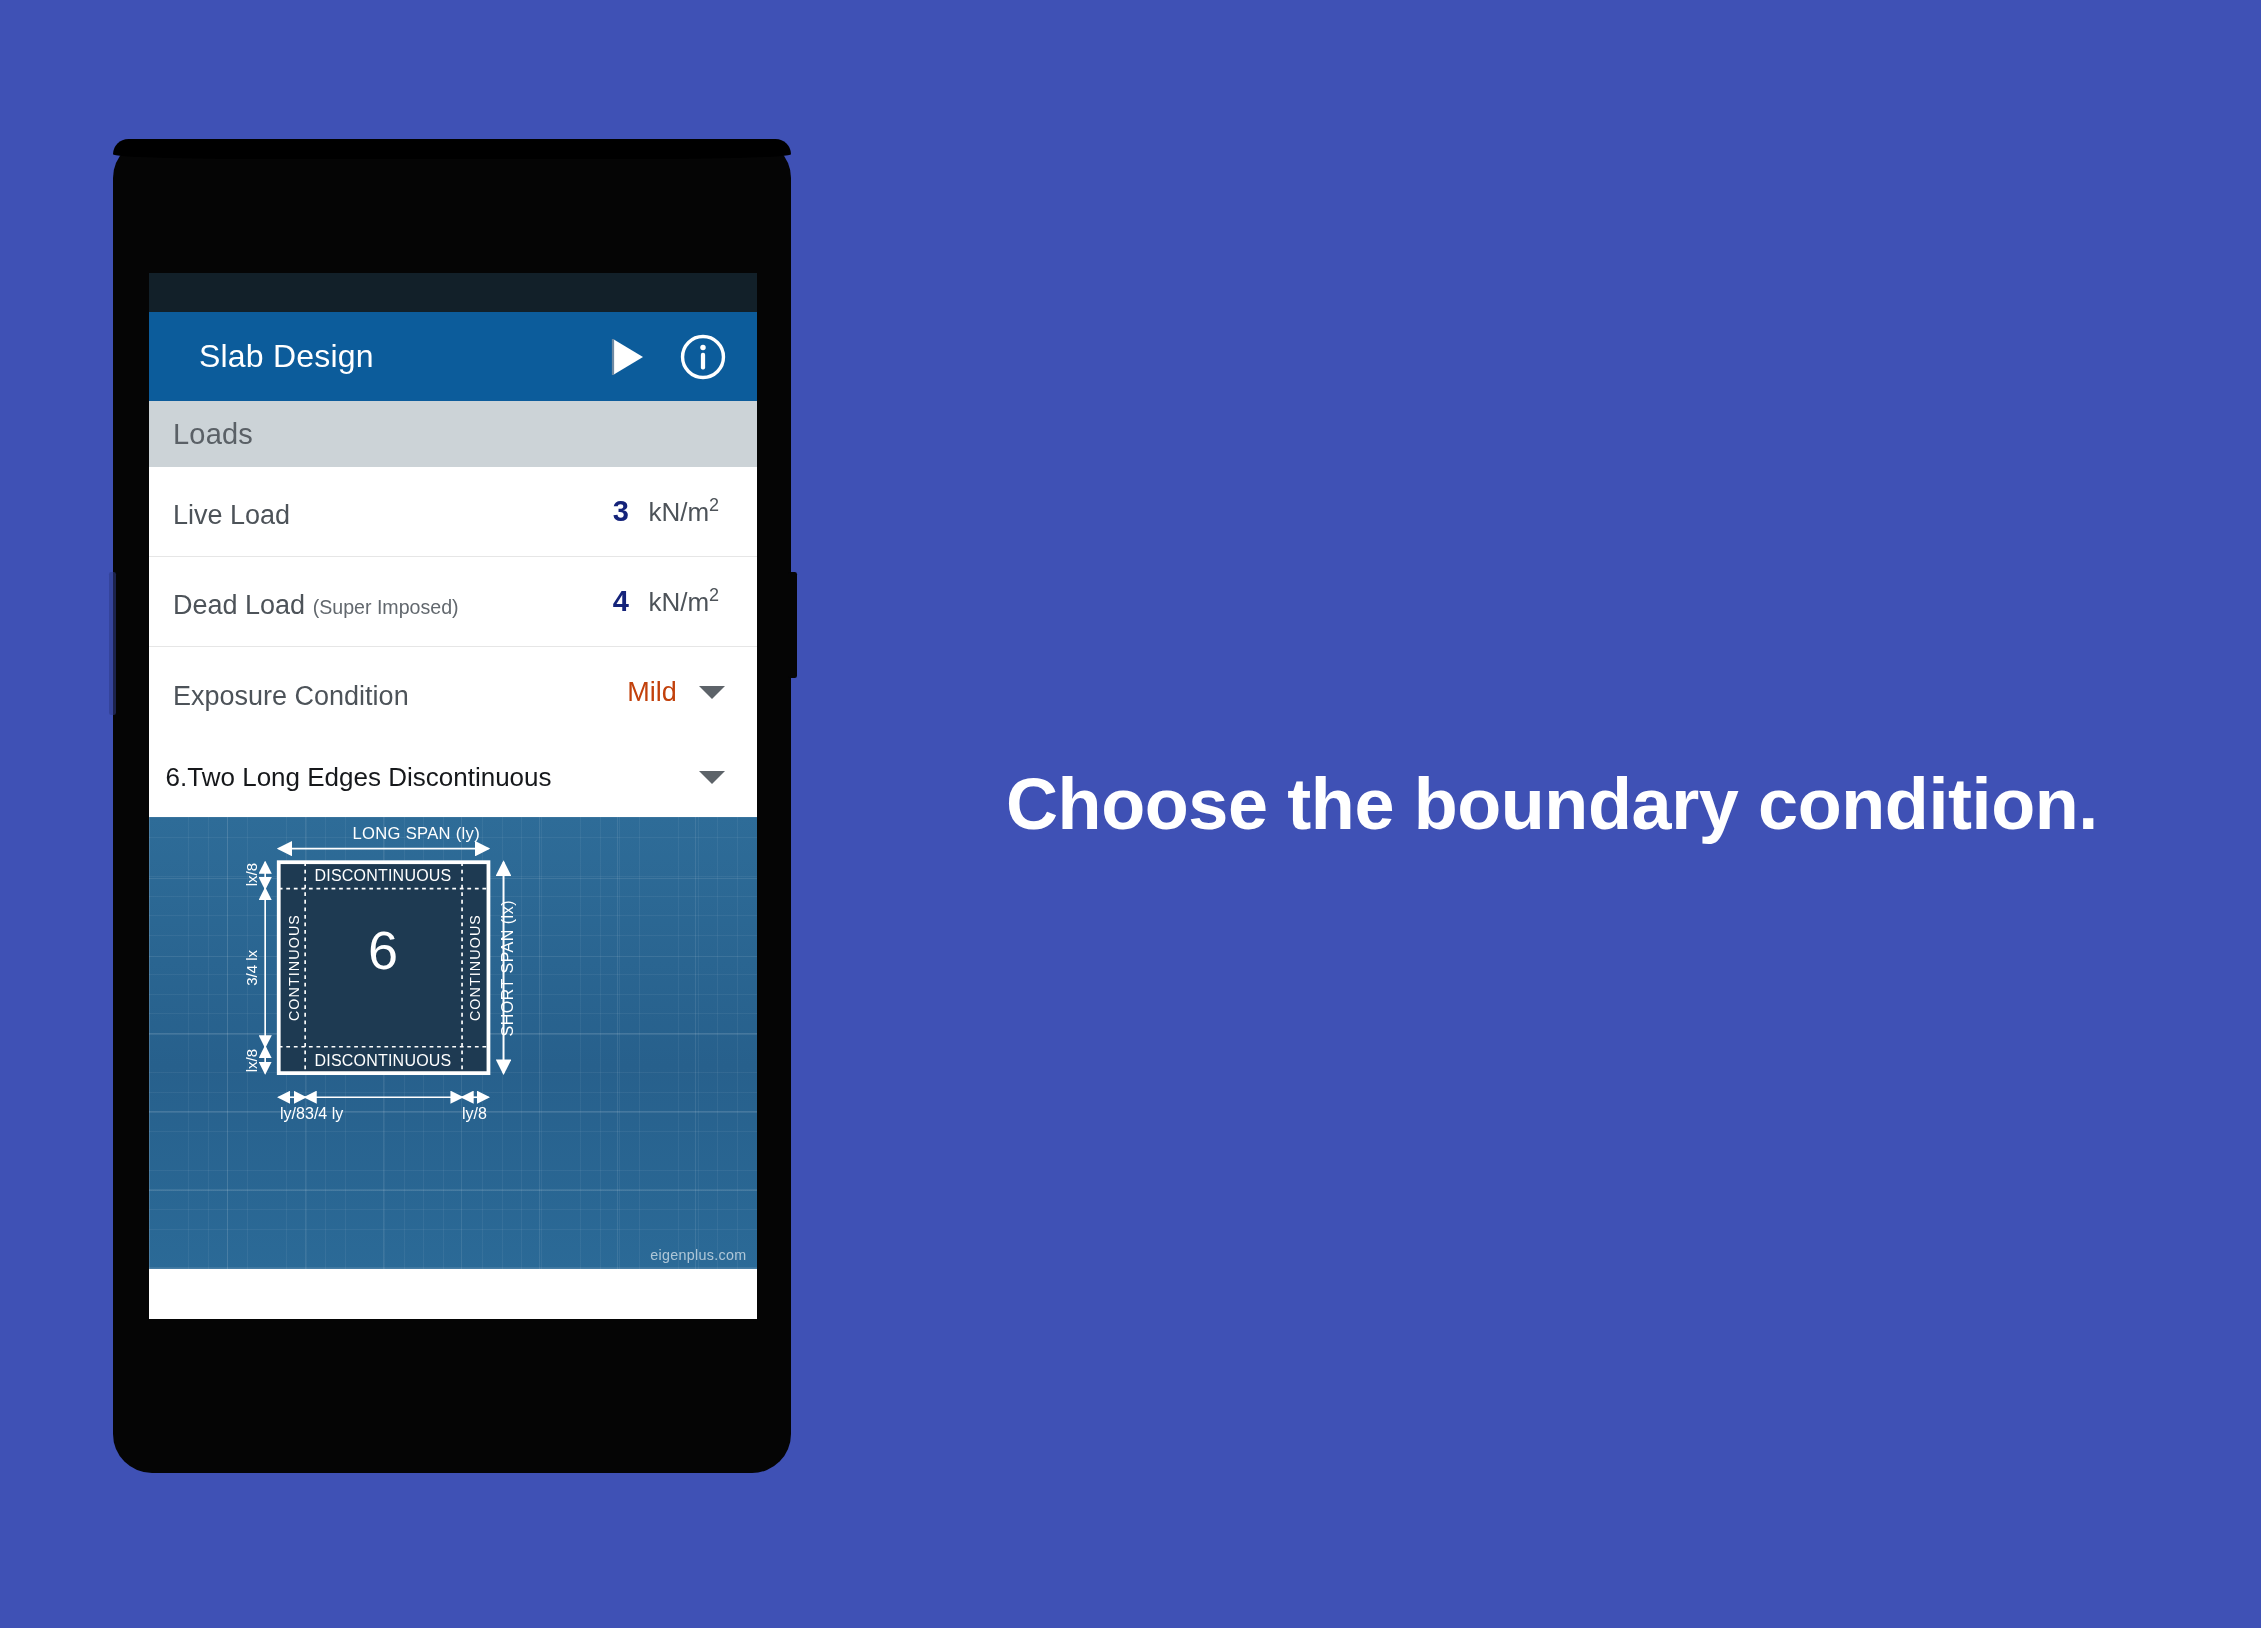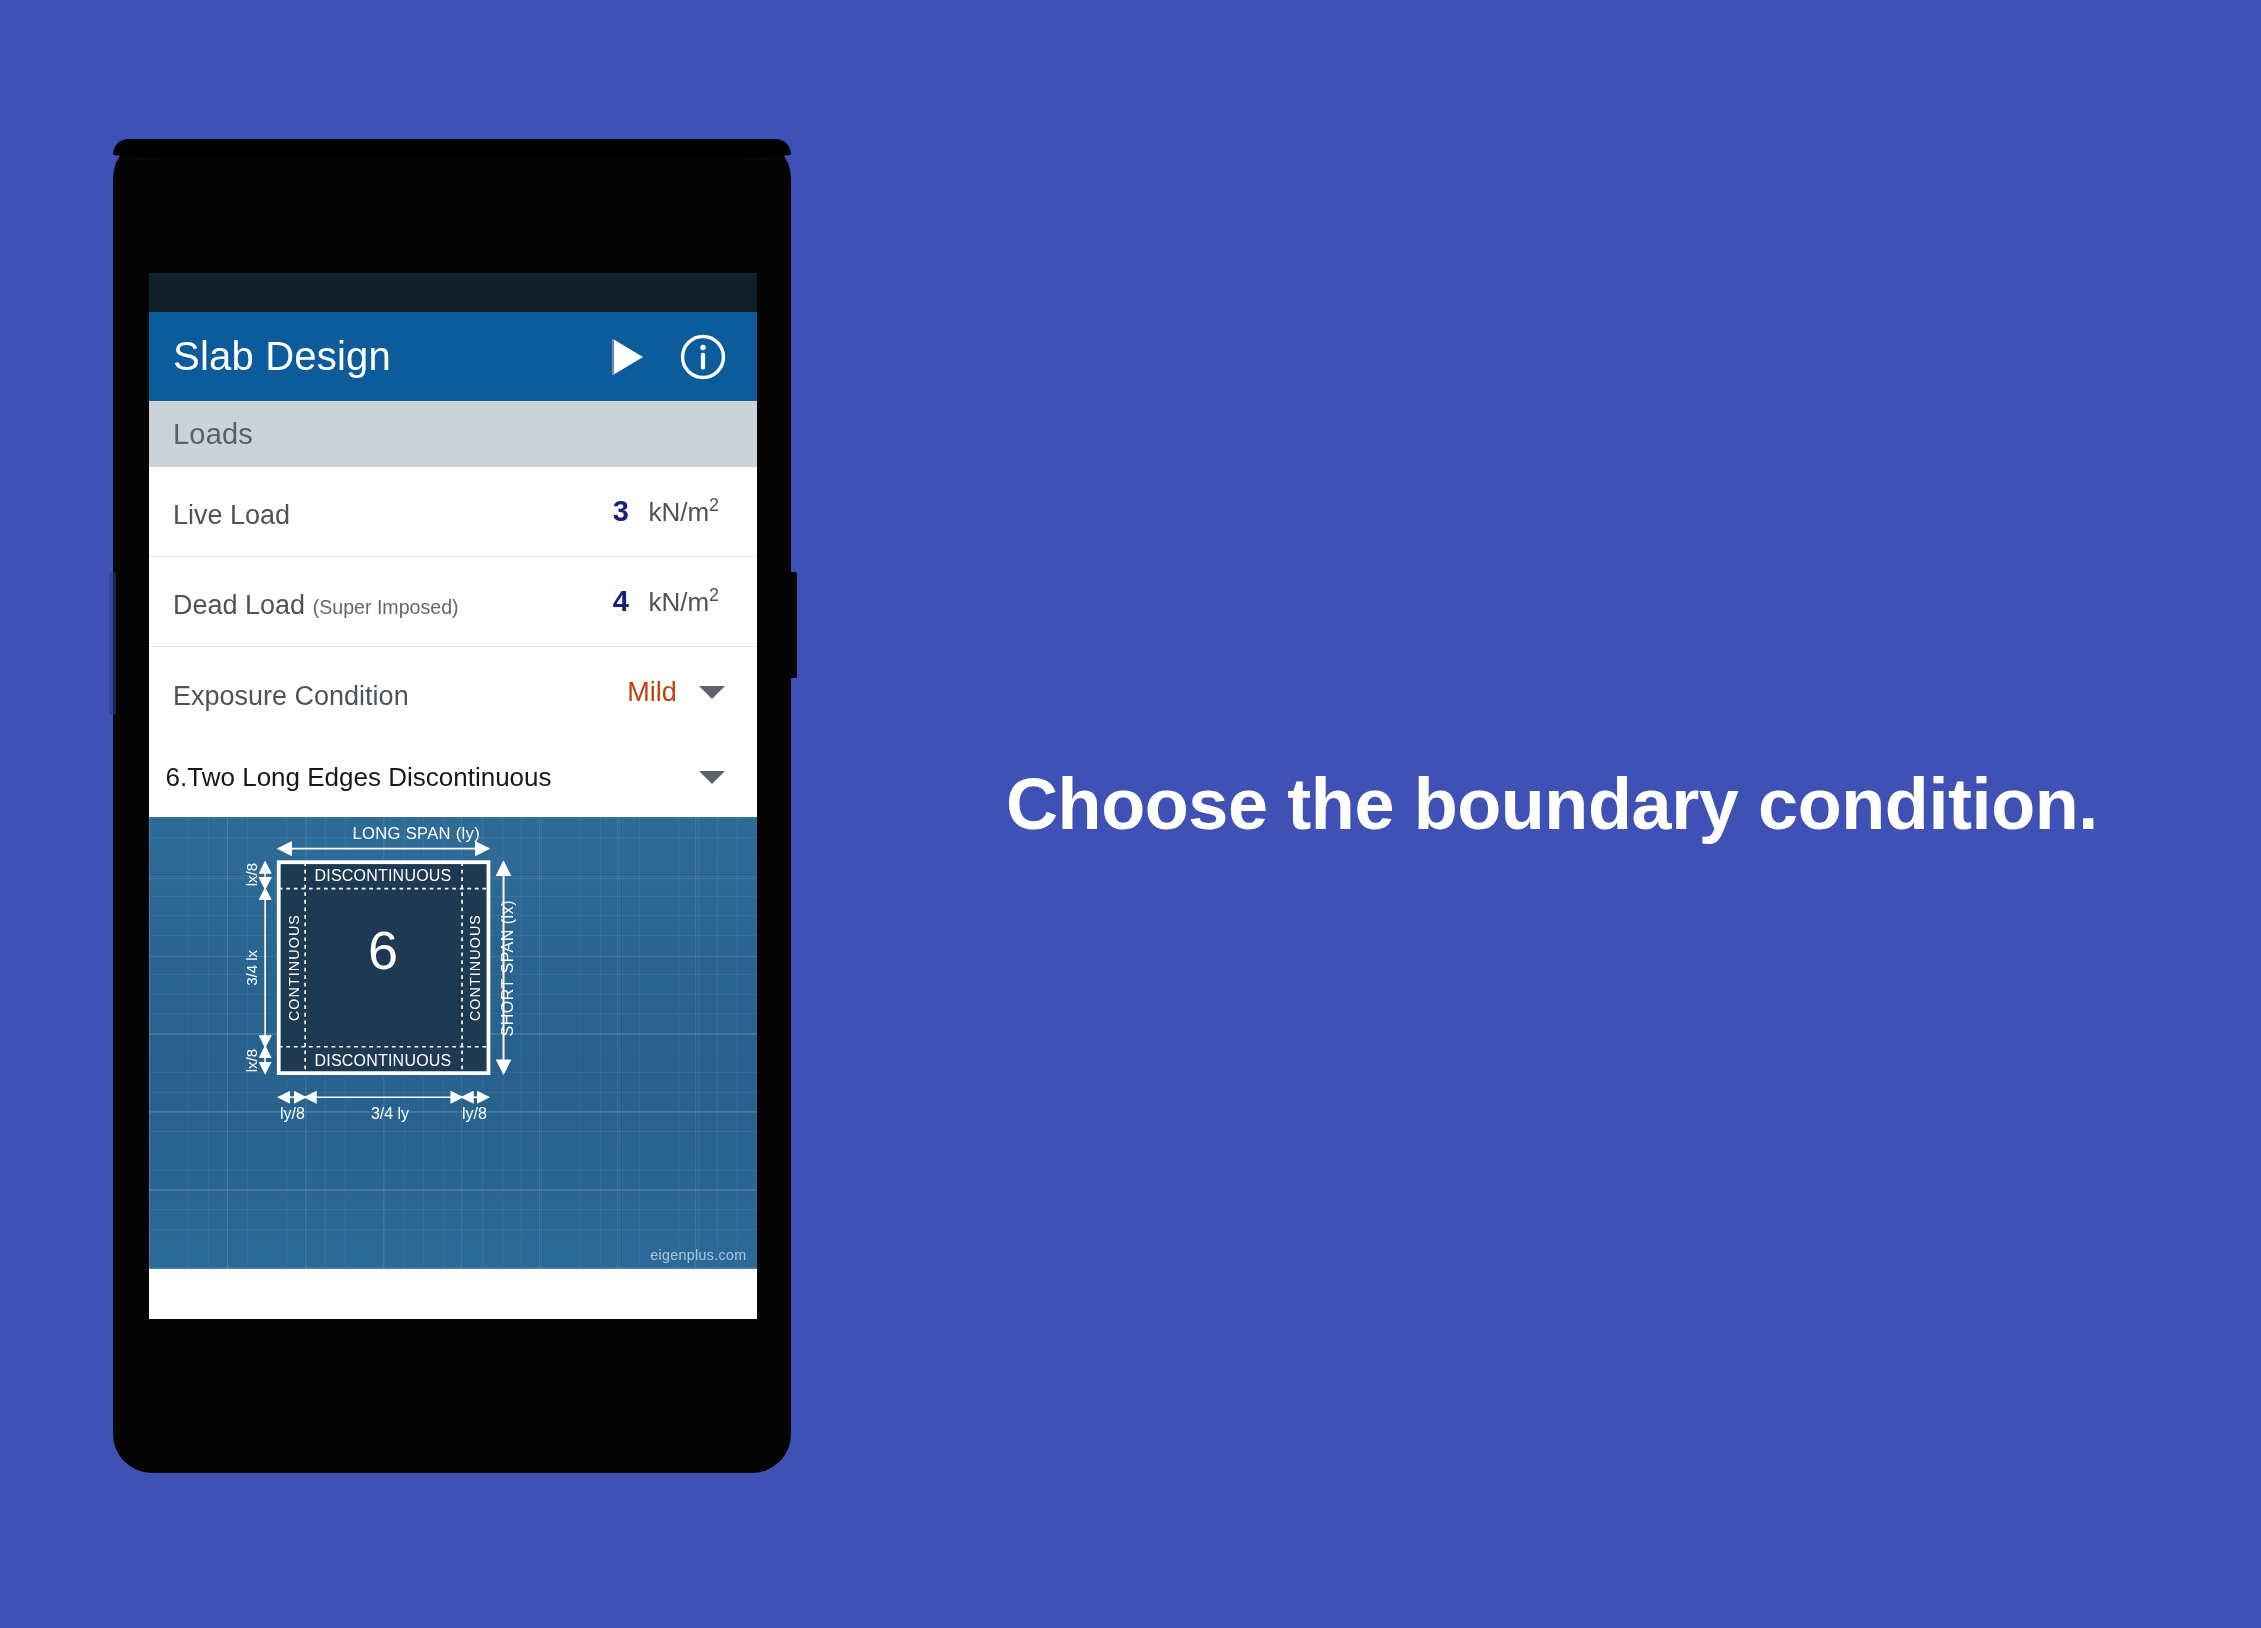--- a/index.html
+++ b/index.html
@@ -45,25 +45,26 @@
   
   #app-bar {
     height: 89px;
     background: #0c5c9b;
     display: flex;
     align-items: center;
     padding: 0 29px 0 24px;
   }
   #app-title {
     color: #ffffff;
-    font-size: 40px;
+    font-size: 32px;
     font-weight: 400;
     letter-spacing: 0.2px;
     flex: 1;
     white-space: nowrap;
+    margin-left: 26px;
   }
   .bar-icon { display: flex; align-items: center; justify-content: center; }
   #play-icon { width: 54px; height: 54px; margin-right: 26px; }
   #info-icon { width: 50px; height: 50px; }
 
   
   .section-header {
     height: 66px;
     background: #ccd3d7;
     display: flex; align-items: center;
@@ -295,21 +296,21 @@
           <span style="writing-mode:vertical-rl;transform:rotate(180deg);font-size:15px;">lx/8</span>
         </div>
         <div style="position:absolute;left:92px;top:72px;width:21px;height:157px;display:flex;align-items:center;justify-content:center;">
           <span style="writing-mode:vertical-rl;transform:rotate(180deg);font-size:15px;">3/4 lx</span>
         </div>
         <div style="position:absolute;left:92px;top:228px;width:21px;height:32px;display:flex;align-items:center;justify-content:center;">
           <span style="writing-mode:vertical-rl;transform:rotate(180deg);font-size:15px;">lx/8</span>
         </div>
 
         <div style="position:absolute;left:121px;top:288px;width:45px;text-align:center;font-size:16px;">ly/8</div>
-        <div style="position:absolute;left:149px;top:288px;width:184px;text-align:center;font-size:16px;">3/4 ly</div>
+        <div style="position:absolute;left:156px;top:288px;width:184px;font-size:16px;">3/4 ly</div>
         <div style="position:absolute;left:303px;top:288px;width:45px;text-align:center;font-size:16px;">ly/8</div>
       </div>
 
       <div id="watermark">eigenplus.com</div>
     </div>
 
   </div>
 </div>
 
 <div id="caption">Choose the boundary condition.</div>

